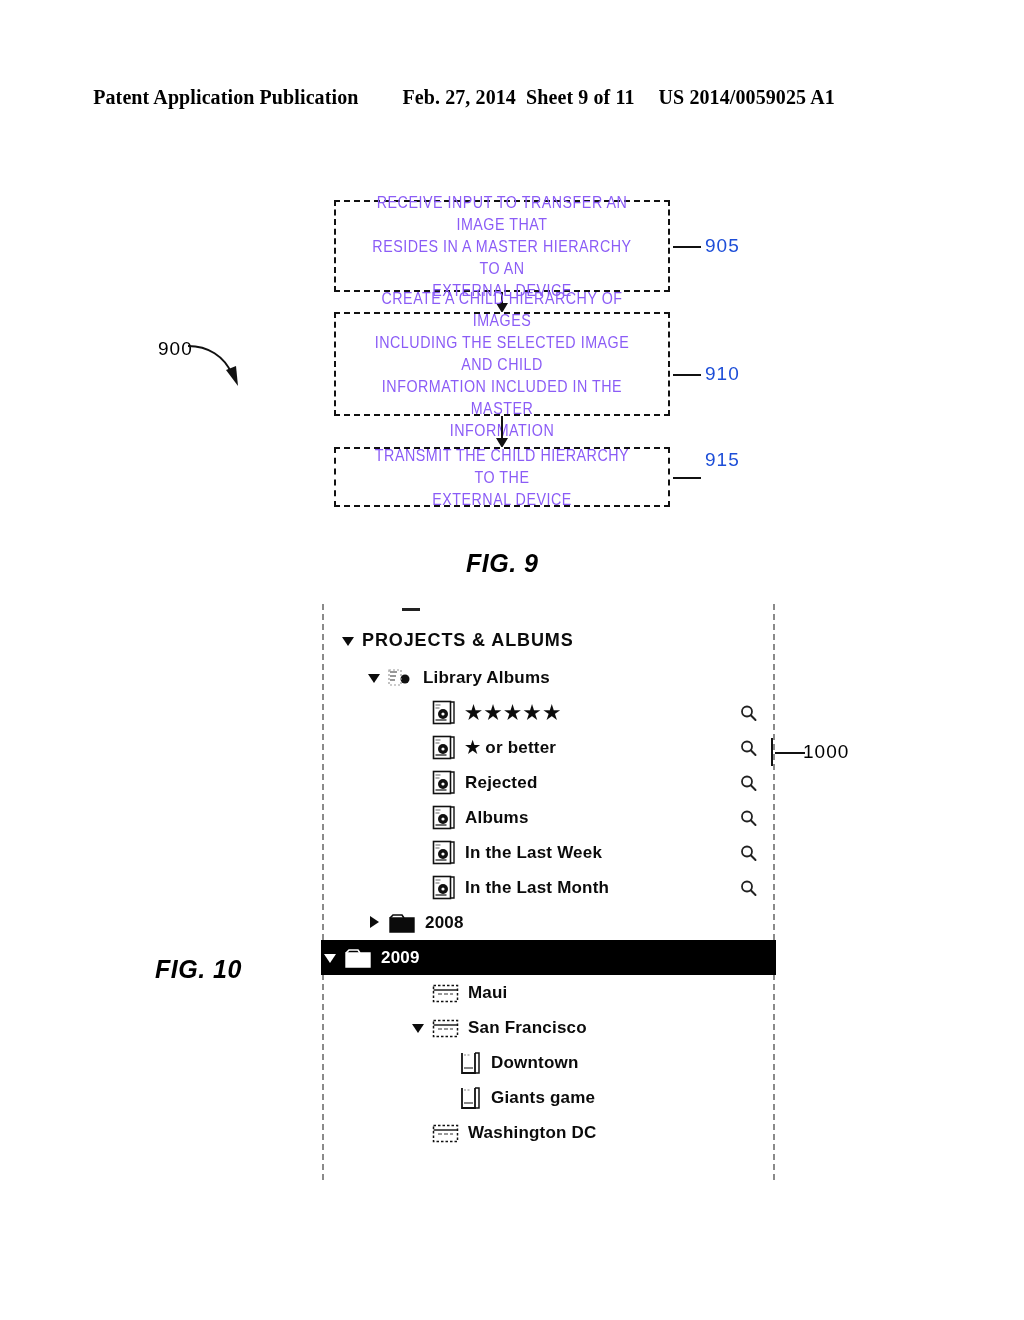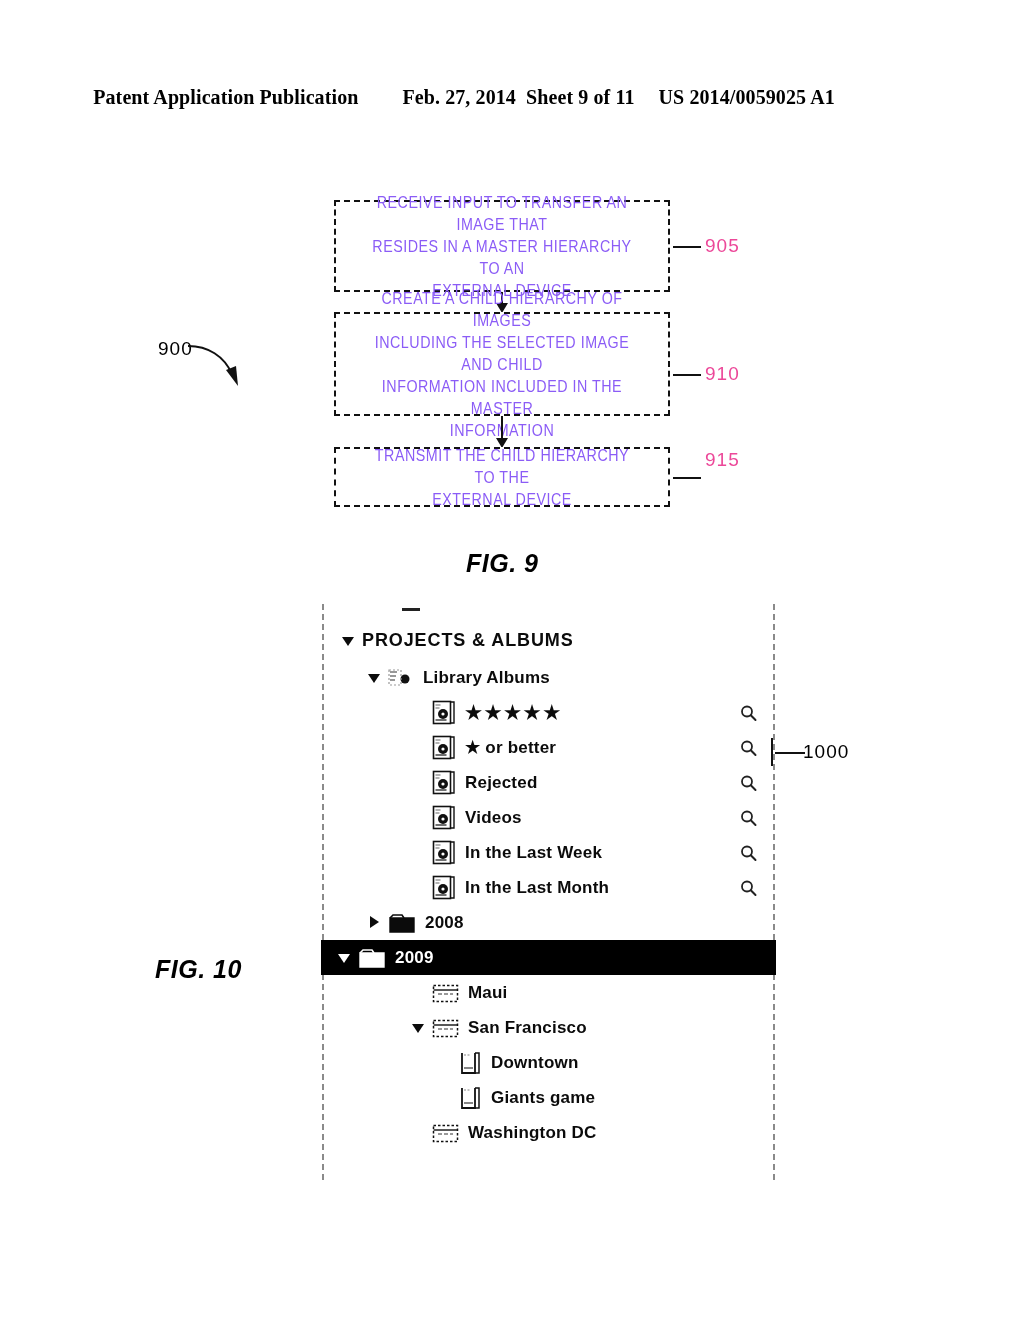--- a/index.html
+++ b/index.html
@@ -90,21 +90,21 @@
   .lead-line {
     position: absolute;
     height: 2px;
     background: #111111;
   }
   .lead-num {
     position: absolute;
     font-family: "Liberation Sans Narrow", "Liberation Sans", sans-serif;
     font-size: 19px;
     letter-spacing: 1px;
-    color: #ec4899;
+    color: #1d4ed8;
   }
   #lead905 { left: 673px; top: 86px;  width: 28px; }
   #num905  { left: 705px; top: 75px; }
   #lead910 { left: 673px; top: 214px; width: 28px; }
   #num910  { left: 705px; top: 203px; }
   #lead915 { left: 673px; top: 317px; width: 28px; }
   #num915  { left: 705px; top: 289px; }
 
   
   #num900 {
@@ -171,21 +171,21 @@
     font-weight: bold;
     font-size: 17px;
     letter-spacing: 0.2px;
     color: #0b0b0b;
     white-space: nowrap;
   }
   .trow.selected {
     background: #000000;
     color: #ffffff;
     margin-left: -3px;
-    padding-left: 17px;
+    padding-left: 3px;
     width: calc(100% + 6px);
   }
   .trow.header { font-size: 18px; letter-spacing: 0.9px; height: 40px; }
 
   
   .ind-0 { padding-left: 18px; }
   .ind-1 { padding-left: 44px; }
   .ind-2 { padding-left: 88px; }
   .ind-3 { padding-left: 116px; }
 
@@ -395,21 +395,21 @@
       <div class="trow ind-2">
         <span class="tri none"></span>
         <span class="ticon icon-album"><svg viewBox="0 0 24 25">
             <rect x="1.5" y="1.5" width="17" height="22" stroke="#111" stroke-width="1.6" fill="none"></rect>
             <path d="M18.5,2 h3.5 v21 h-3.5" stroke="#111" stroke-width="1.4" fill="none"></path>
             <path d="M3.5,5 h5 M3.5,8 h4" stroke="#666" stroke-width="1.2"></path>
             <circle cx="11" cy="14" r="5" fill="#111"></circle>
             <circle cx="11" cy="14" r="1.6" fill="#fff"></circle>
             <path d="M3.5,20 h11" stroke="#333" stroke-width="1.4"></path>
           </svg></span>
-        <span class="tlabel">Videos</span>
+        <span class="tlabel">Albums</span>
         <span class="magnifier"><svg viewBox="0 0 17 17">
             <circle cx="7" cy="7" r="5" stroke="#222" stroke-width="1.8" fill="none"></circle>
             <path d="M10.8,10.8 L15.5,15.5" stroke="#222" stroke-width="2" stroke-linecap="round"></path>
           </svg></span>
       </div>
       <div class="trow ind-2">
         <span class="tri none"></span>
         <span class="ticon icon-album"><svg viewBox="0 0 24 25">
             <rect x="1.5" y="1.5" width="17" height="22" stroke="#111" stroke-width="1.6" fill="none"></rect>
             <path d="M18.5,2 h3.5 v21 h-3.5" stroke="#111" stroke-width="1.4" fill="none"></path>

